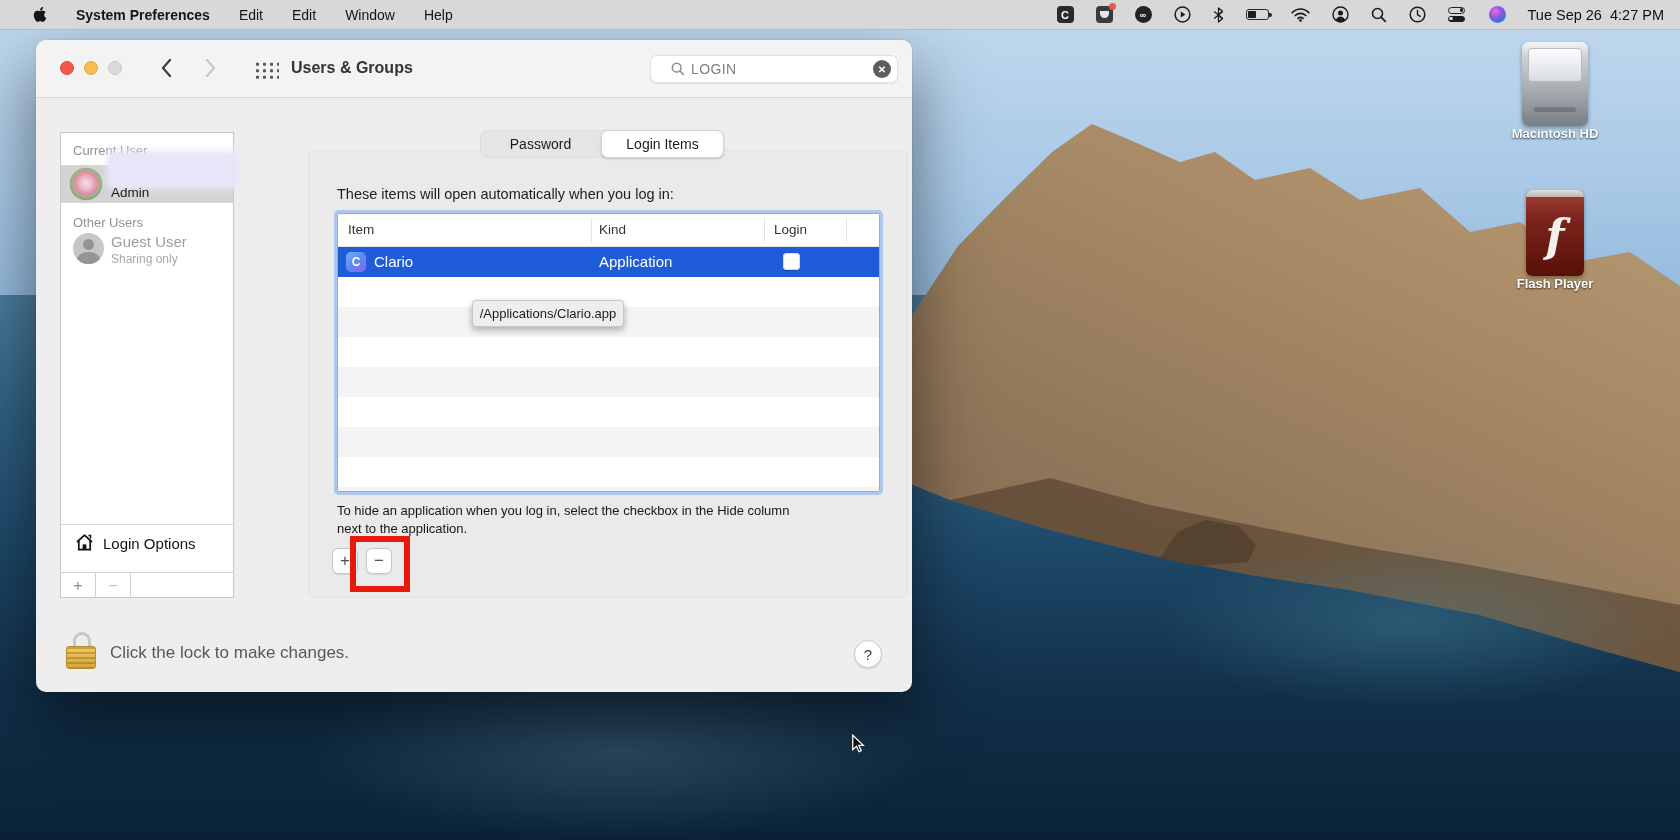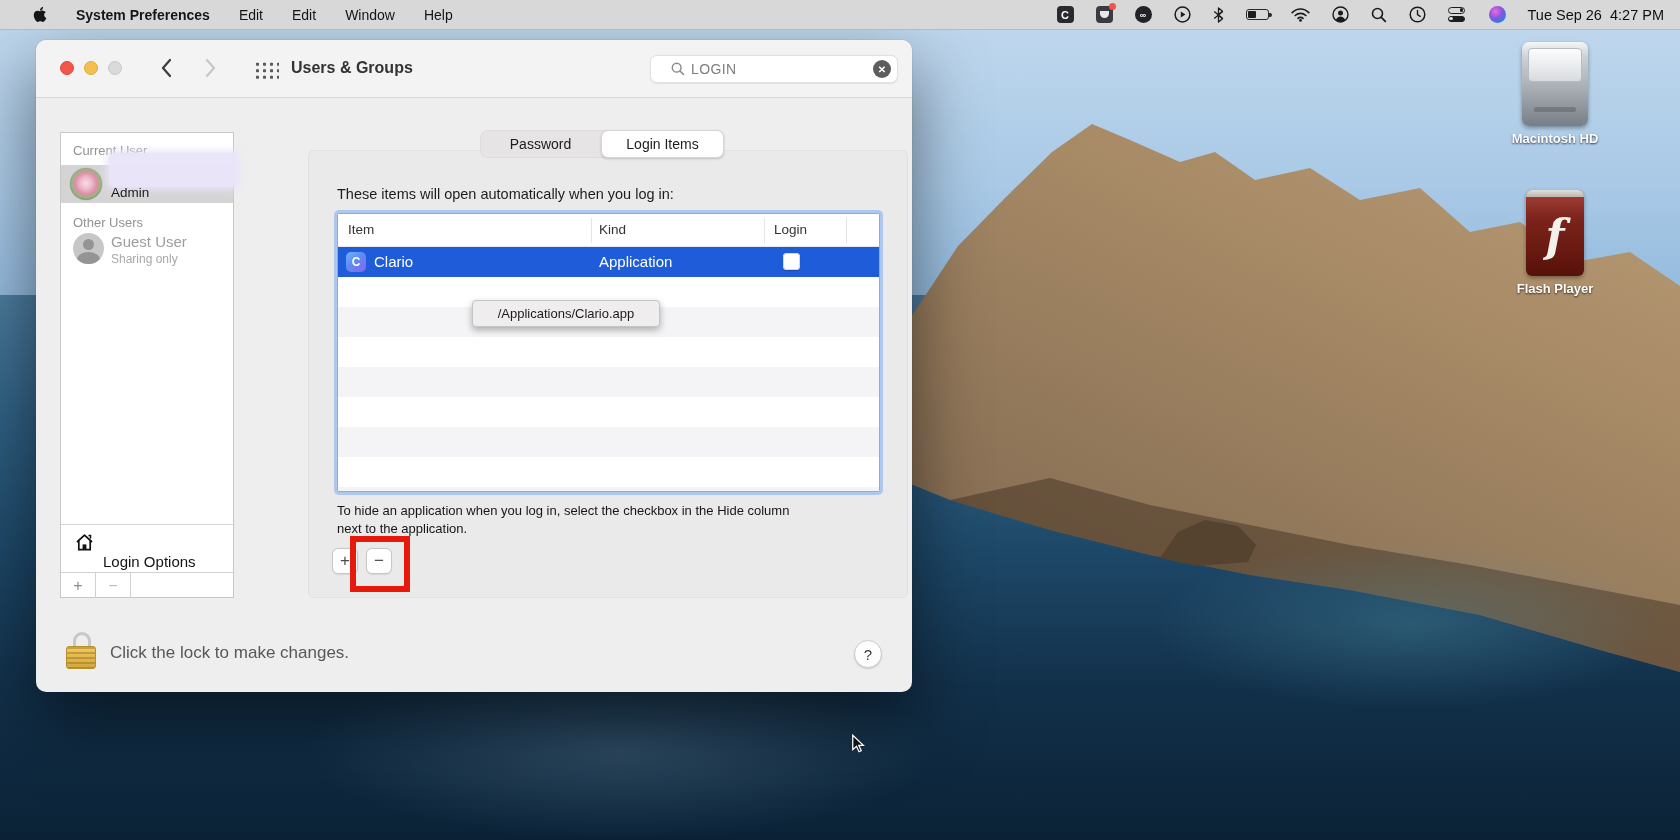--- a/index.html
+++ b/index.html
@@ -18,21 +18,21 @@
   .island { inset:0;
     background:linear-gradient(205deg,#c0a57e 0%,#a98c67 25%,#91775a 45%,#7b624a 65%,#5d4936 100%);
     clip-path:polygon(876px 470px,888px 392px,902px 330px,925px 296px,958px 246px,1005px 198px,1052px 152px,1092px 124px,1130px 140px,1180px 162px,1215px 152px,1255px 180px,1310px 168px,1360px 200px,1420px 188px,1470px 232px,1520px 222px,1575px 262px,1630px 252px,1680px 286px,1680px 672px,1600px 650px,1480px 615px,1350px 590px,1250px 575px,1150px 555px,1050px 530px,950px 500px); }
   .island-shade { inset:0; background:rgba(58,42,28,.45);
     clip-path:polygon(950px 500px,1050px 478px,1150px 505px,1250px 525px,1350px 545px,1470px 565px,1680px 605px,1680px 672px,1600px 650px,1480px 615px,1350px 590px,1250px 575px,1150px 555px,1050px 530px); }
   .islet { inset:0; background:#55422f;
     clip-path:polygon(1160px 558px,1178px 532px,1205px 520px,1238px 526px,1256px 545px,1248px 562px,1196px 566px); }
 
   
   .desk-icon { width:124px; text-align:center; cursor:default; }
-  .desk-label { margin-top:5px; font-size:13px; font-weight:700; color:#fff; text-shadow:0 1px 2px rgba(0,0,0,.75); }
+  .desk-label { font-size:13px; font-weight:700; color:#fff; text-shadow:0 1px 2px rgba(0,0,0,.75); }
   .hd-art { width:66px; height:84px; margin:0 auto; border-radius:7px; position:relative;
     background:linear-gradient(180deg,#f4f5f6 0%,#cdd1d5 18%,#a9aeb4 55%,#787e86 100%); box-shadow:0 2px 4px rgba(0,0,0,.35); }
   .hd-plate { position:absolute; left:6px; right:6px; top:6px; height:34px; border-radius:4px;
     background:linear-gradient(180deg,#fcfdfe,#d9dcdf); border:1px solid #b8bcc1; }
   .hd-slot { position:absolute; left:12px; right:12px; bottom:14px; height:5px; border-radius:3px; background:#5d636b; opacity:.55; }
   .flash-art { width:58px; height:86px; margin:0 auto; border-radius:6px; position:relative;
     background:linear-gradient(180deg,#a5443a 0%,#7e241c 32%,#571108 100%); box-shadow:0 2px 4px rgba(0,0,0,.35); }
   .flash-top { position:absolute; left:0; right:0; top:0; height:7px; border-radius:6px 6px 0 0; background:linear-gradient(180deg,#e3e0dc,#b9b5b1); }
   .flash-f { position:absolute; inset:0; display:flex; align-items:center; justify-content:center;
     font-family:"DejaVu Serif", serif; font-style:italic; font-weight:700; font-size:44px; color:#f4f1ec; padding-top:4px; }
@@ -91,21 +91,21 @@
     background:radial-gradient(circle at 50% 48%, #f7dde6 0%, #edb9cb 26%, #e08ea9 46%, #9cb385 62%, #5f7f52 82%, #47633e 100%); box-shadow:0 0 1px rgba(0,0,0,.4); }
   .redaction { left:48px; top:20px; width:128px; height:34px; border-radius:5px; background:rgba(233,228,249,.96);
     box-shadow:0 0 7px 3px rgba(233,228,249,.9); }
   .admin-name { left:50px; top:52px; font-size:13.5px; color:#1a1a1a; }
   .guest-avatar { left:12px; top:100px; width:31px; height:31px; border-radius:50%; background:#c7c7c7; overflow:hidden; }
   .guest-avatar::before { content:""; position:absolute; left:10px; top:6px; width:11px; height:11px; border-radius:50%; background:#949494; }
   .guest-avatar::after { content:""; position:absolute; left:4px; top:19px; width:23px; height:16px; border-radius:50% 50% 0 0; background:#949494; }
   .guest-name { left:50px; top:100px; font-size:15px; color:#9d9d9d; }
   .guest-detail { left:50px; top:119px; font-size:12px; color:#a8a8a8; }
   .side-divider { left:0; right:0; height:1px; background:#d9d8d8; }
-  .login-options-label { left:42px; top:420px; font-size:15px; color:#141414; }
+  .login-options-label { left:42px; top:402px; font-size:15px; color:#141414; }
   .side-bottom { left:0; right:0; top:439px; height:26px; border-top:1px solid #d2d1d1; display:flex; }
   .side-btn { width:35px; border-right:1px solid #d2d1d1; display:flex; align-items:center; justify-content:center;
     font-size:16px; color:#8d8d8d; cursor:default; }
   .side-btn.dim { color:#bdbdbd; }
 
   
   .panel { left:272px; top:110px; width:600px; height:448px; background:#ebeaea; border-radius:6px; border:1px solid #e3e2e2; }
   .tabs { left:444px; top:90px; width:244px; height:28px; background:#e6e4e4; border-radius:8px; display:flex;
     box-shadow:inset 0 0 0 1px rgba(0,0,0,.04); z-index:5; }
   .tab { flex:1; display:flex; align-items:center; justify-content:center; font-size:14px; color:#1c1c1c; cursor:pointer; }
@@ -119,21 +119,21 @@
   .col-div { top:4px; width:1px; height:25px; background:#e4e4e4; }
   .trow-sel { left:0; right:0; top:33px; height:30px; background:#1f5cd9; display:flex; align-items:center; color:#fff; }
   .clario-app-icon { position:absolute; left:8px; top:5px; width:20px; height:20px; border-radius:5px;
     background:linear-gradient(140deg,#72b2f8 0%,#5e8cf2 45%,#8a63ef 100%); color:#fff; font-size:12px; font-weight:700;
     display:flex; align-items:center; justify-content:center; }
   .cell-item { position:absolute; left:36px; top:6px; font-size:15px; font-weight:500; }
   .cell-kind { position:absolute; left:261px; top:6px; font-size:15px; font-weight:500; }
   .hide-checkbox { position:absolute; left:445px; top:6px; width:17px; height:17px; border-radius:4px; background:#fff;
     box-shadow:inset 0 0 0 1px #d9d9d9, 0 1px 1px rgba(0,0,0,.2); cursor:pointer; }
   .tbody-stripes { left:0; right:0; top:63px; bottom:0; background:repeating-linear-gradient(180deg,#ffffff 0 30px,#f4f4f6 30px 60px); }
-  .tooltip { left:436px; top:260px; width:188px; height:27px; background:#efeded; border:1px solid #c6c5c5; border-radius:4px;
+  .tooltip { left:436px; top:260px; width:152px; height:27px; background:#efeded; border:1px solid #c6c5c5; border-radius:4px;
     box-shadow:0 3px 7px rgba(0,0,0,.3); display:flex; align-items:center; justify-content:center; font-size:13px; color:#1c1c1c; z-index:6; }
   .note { left:301px; top:462px; width:478px; font-size:13px; line-height:17.5px; color:#161616; }
   .small-btn { width:26px; height:26px; background:#fff; border:1px solid #c7c6c6; border-radius:6px;
     display:flex; align-items:center; justify-content:center; font-size:17px; color:#4c4c4c; cursor:pointer;
     box-shadow:0 .5px 1px rgba(0,0,0,.08); }
   .btn-plus { left:296px; top:508px; }
   .btn-minus { left:330px; top:508px; }
   .annotation-box { left:314px; top:496px; width:60px; height:56px; border:6px solid #e7190b; z-index:8; }
 
   

